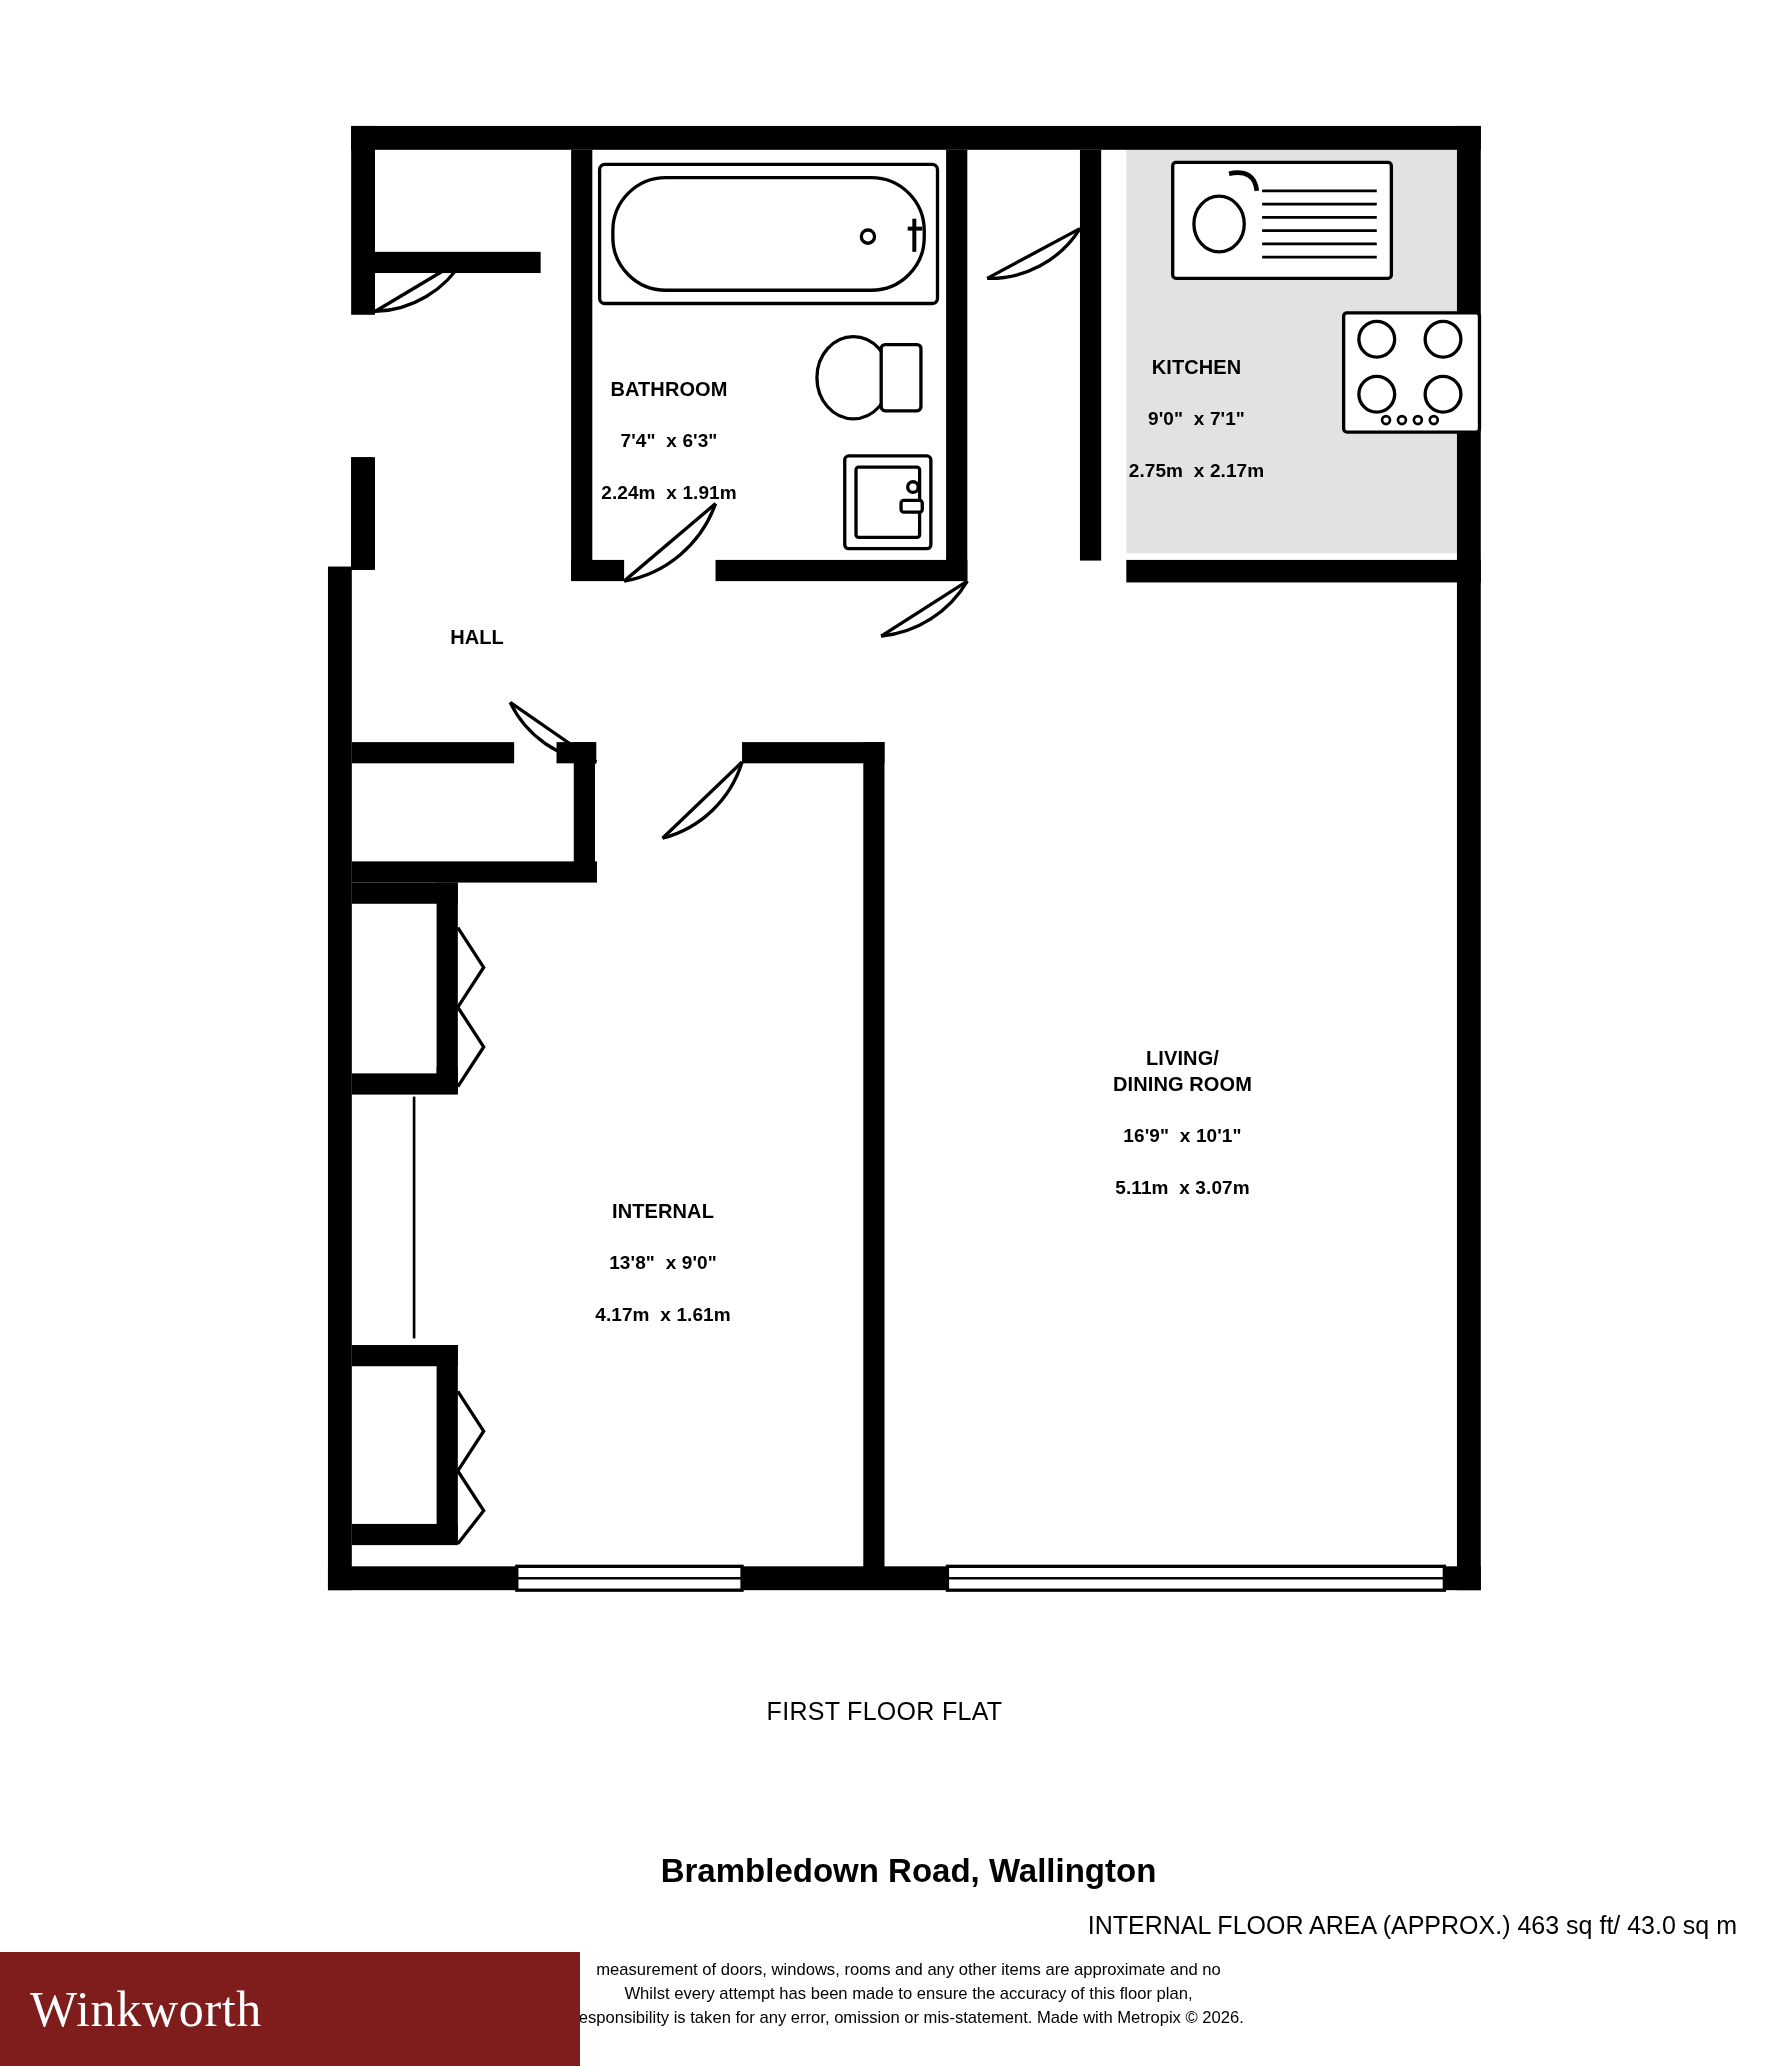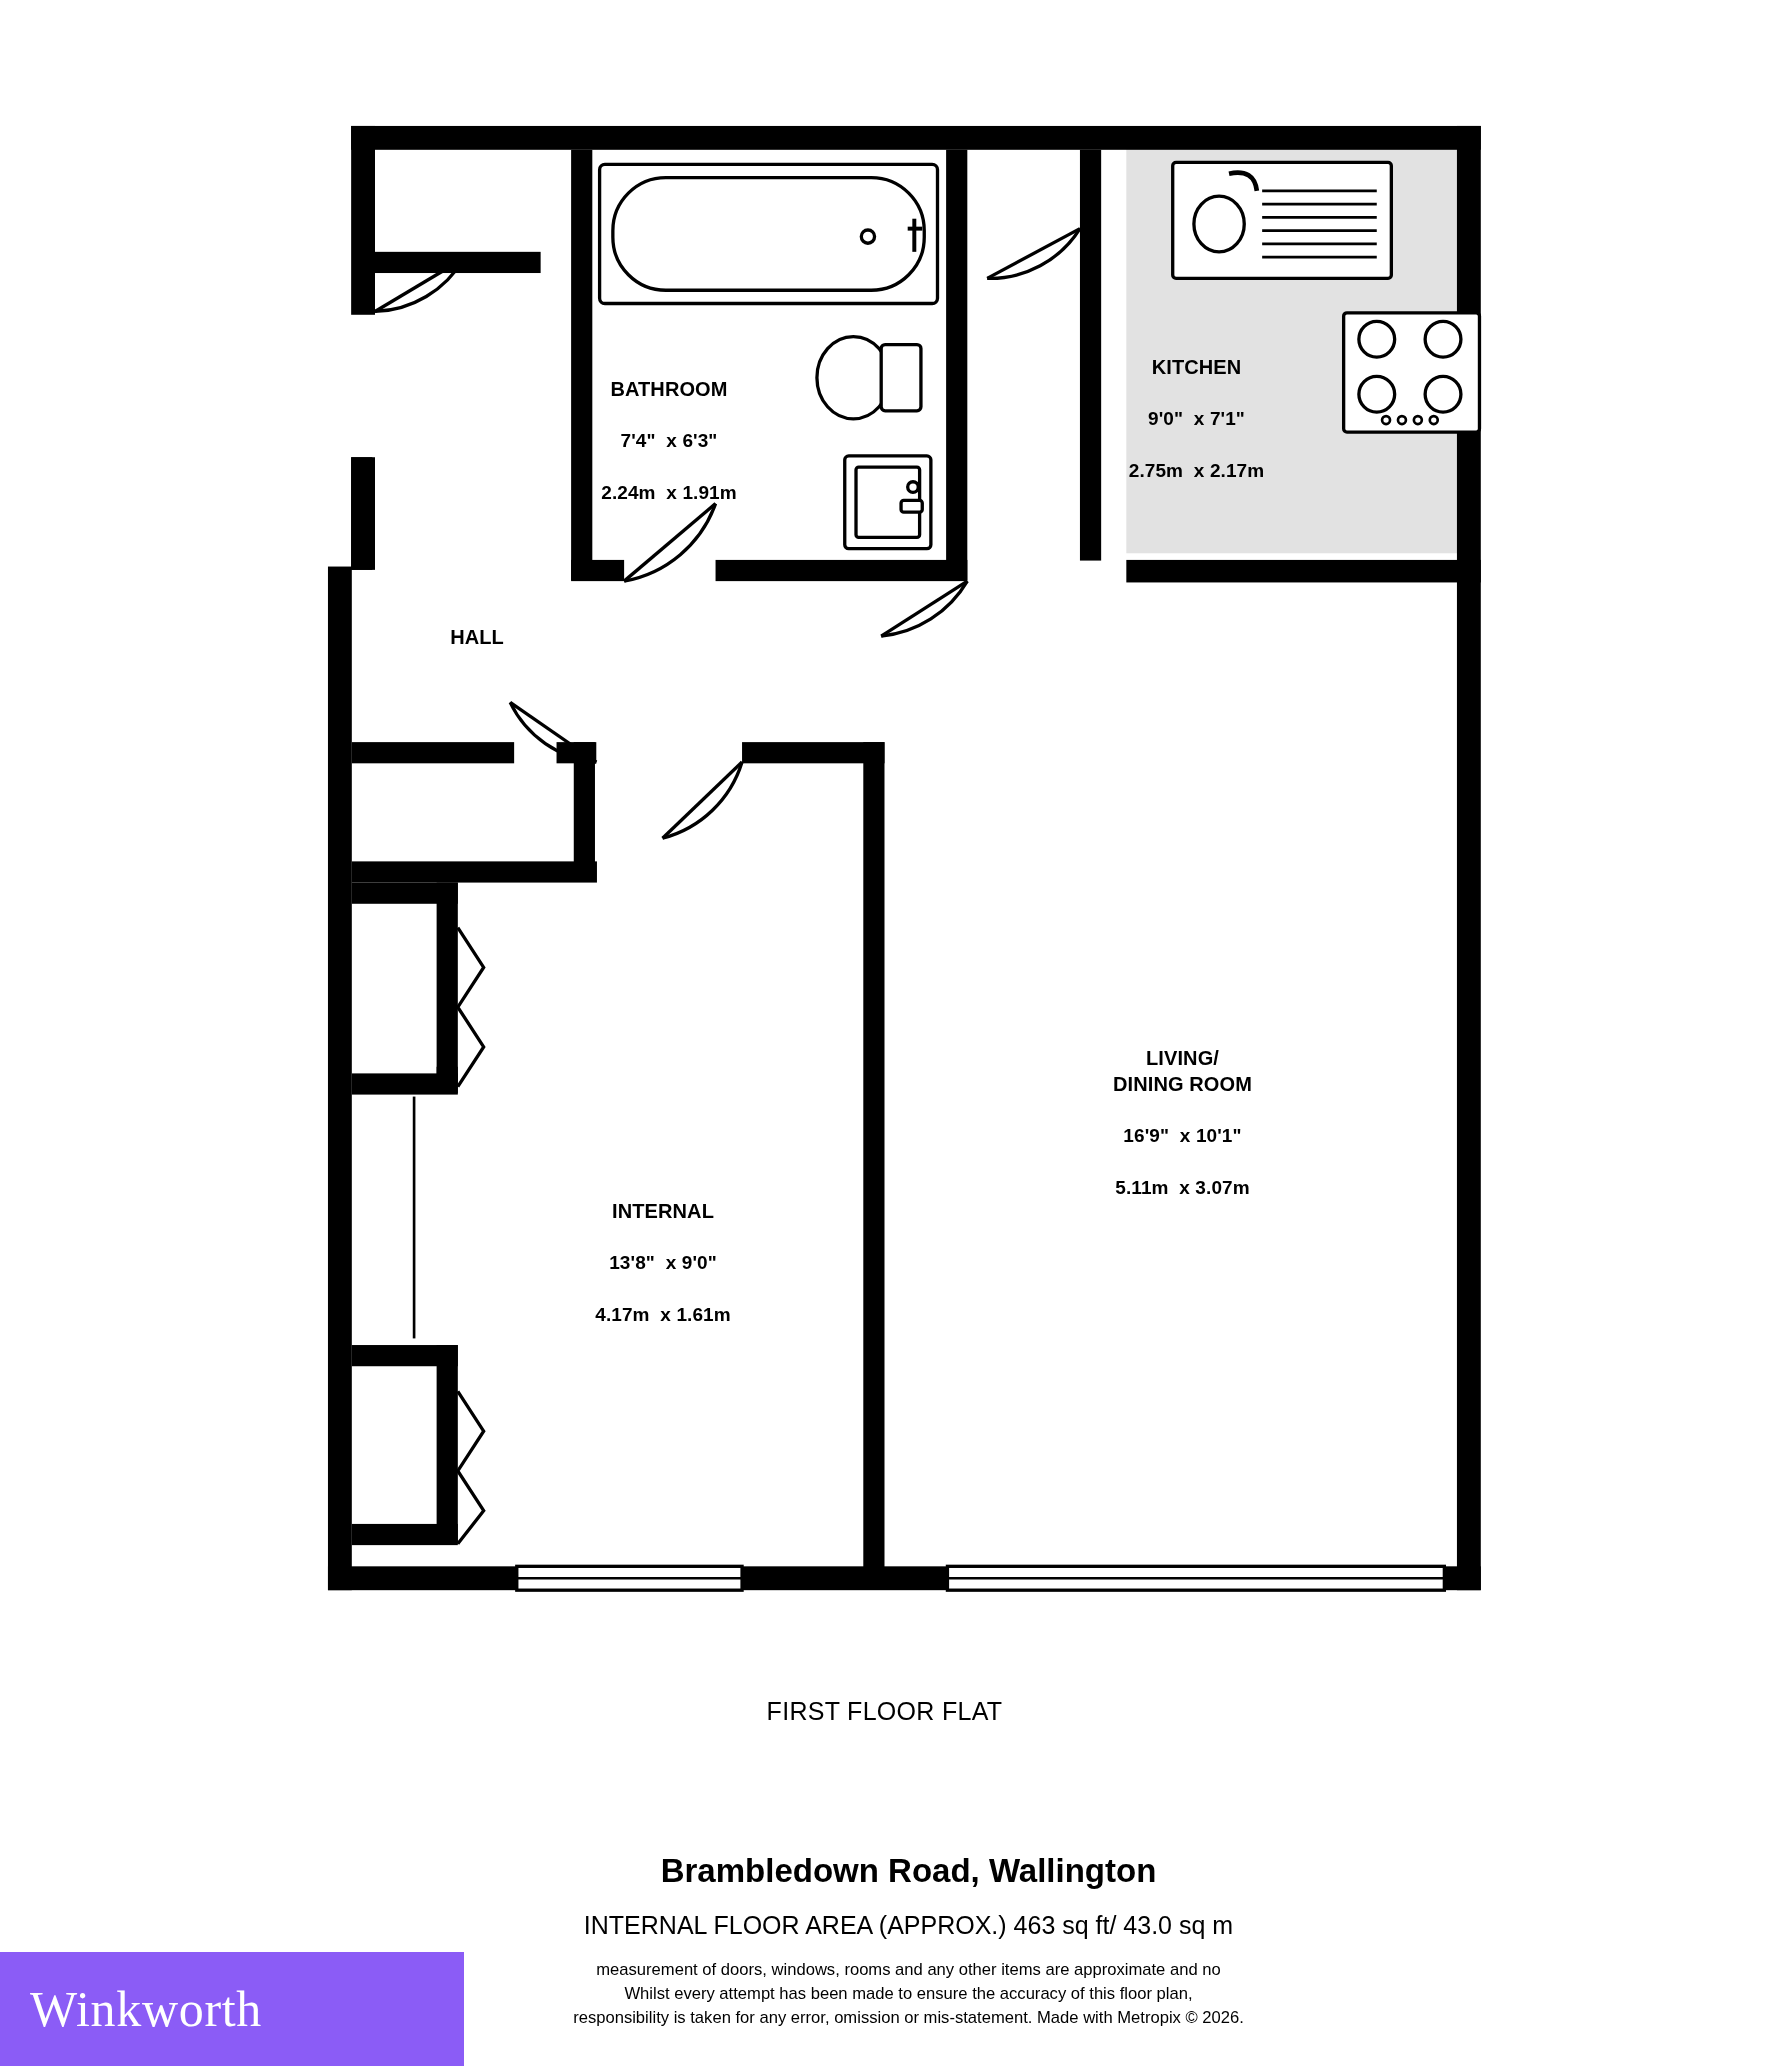--- a/index.html
+++ b/index.html
@@ -66,41 +66,41 @@
     width: 1657px;
     text-align: center;
     font-size: 33px;
     font-weight: bold;
   }
   #floor-area {
     position: absolute;
     left: 80px;
     top: 284px;
     width: 1657px;
-    text-align: center;
+    text-align: right;
     font-size: 25px;
   }
   #disclaimer {
     position: absolute;
     left: 80px;
     top: 331px;
     width: 1657px;
     text-align: center;
     font-size: 16.6px;
     line-height: 1.45;
   }
 
   
   #brand-bar {
     position: absolute;
     left: 0;
     top: 1952px;
-    width: 464px;
+    width: 580px;
     height: 114px;
-    background: #8b5cf6;
+    background: #7f1d1d;
     display: flex;
     align-items: center;
   }
   #brand-name {
     color: #ffffff;
     font-family: "Liberation Serif", serif;
     font-size: 50px;
     letter-spacing: 0.7px;
     padding-left: 30px;
   }

